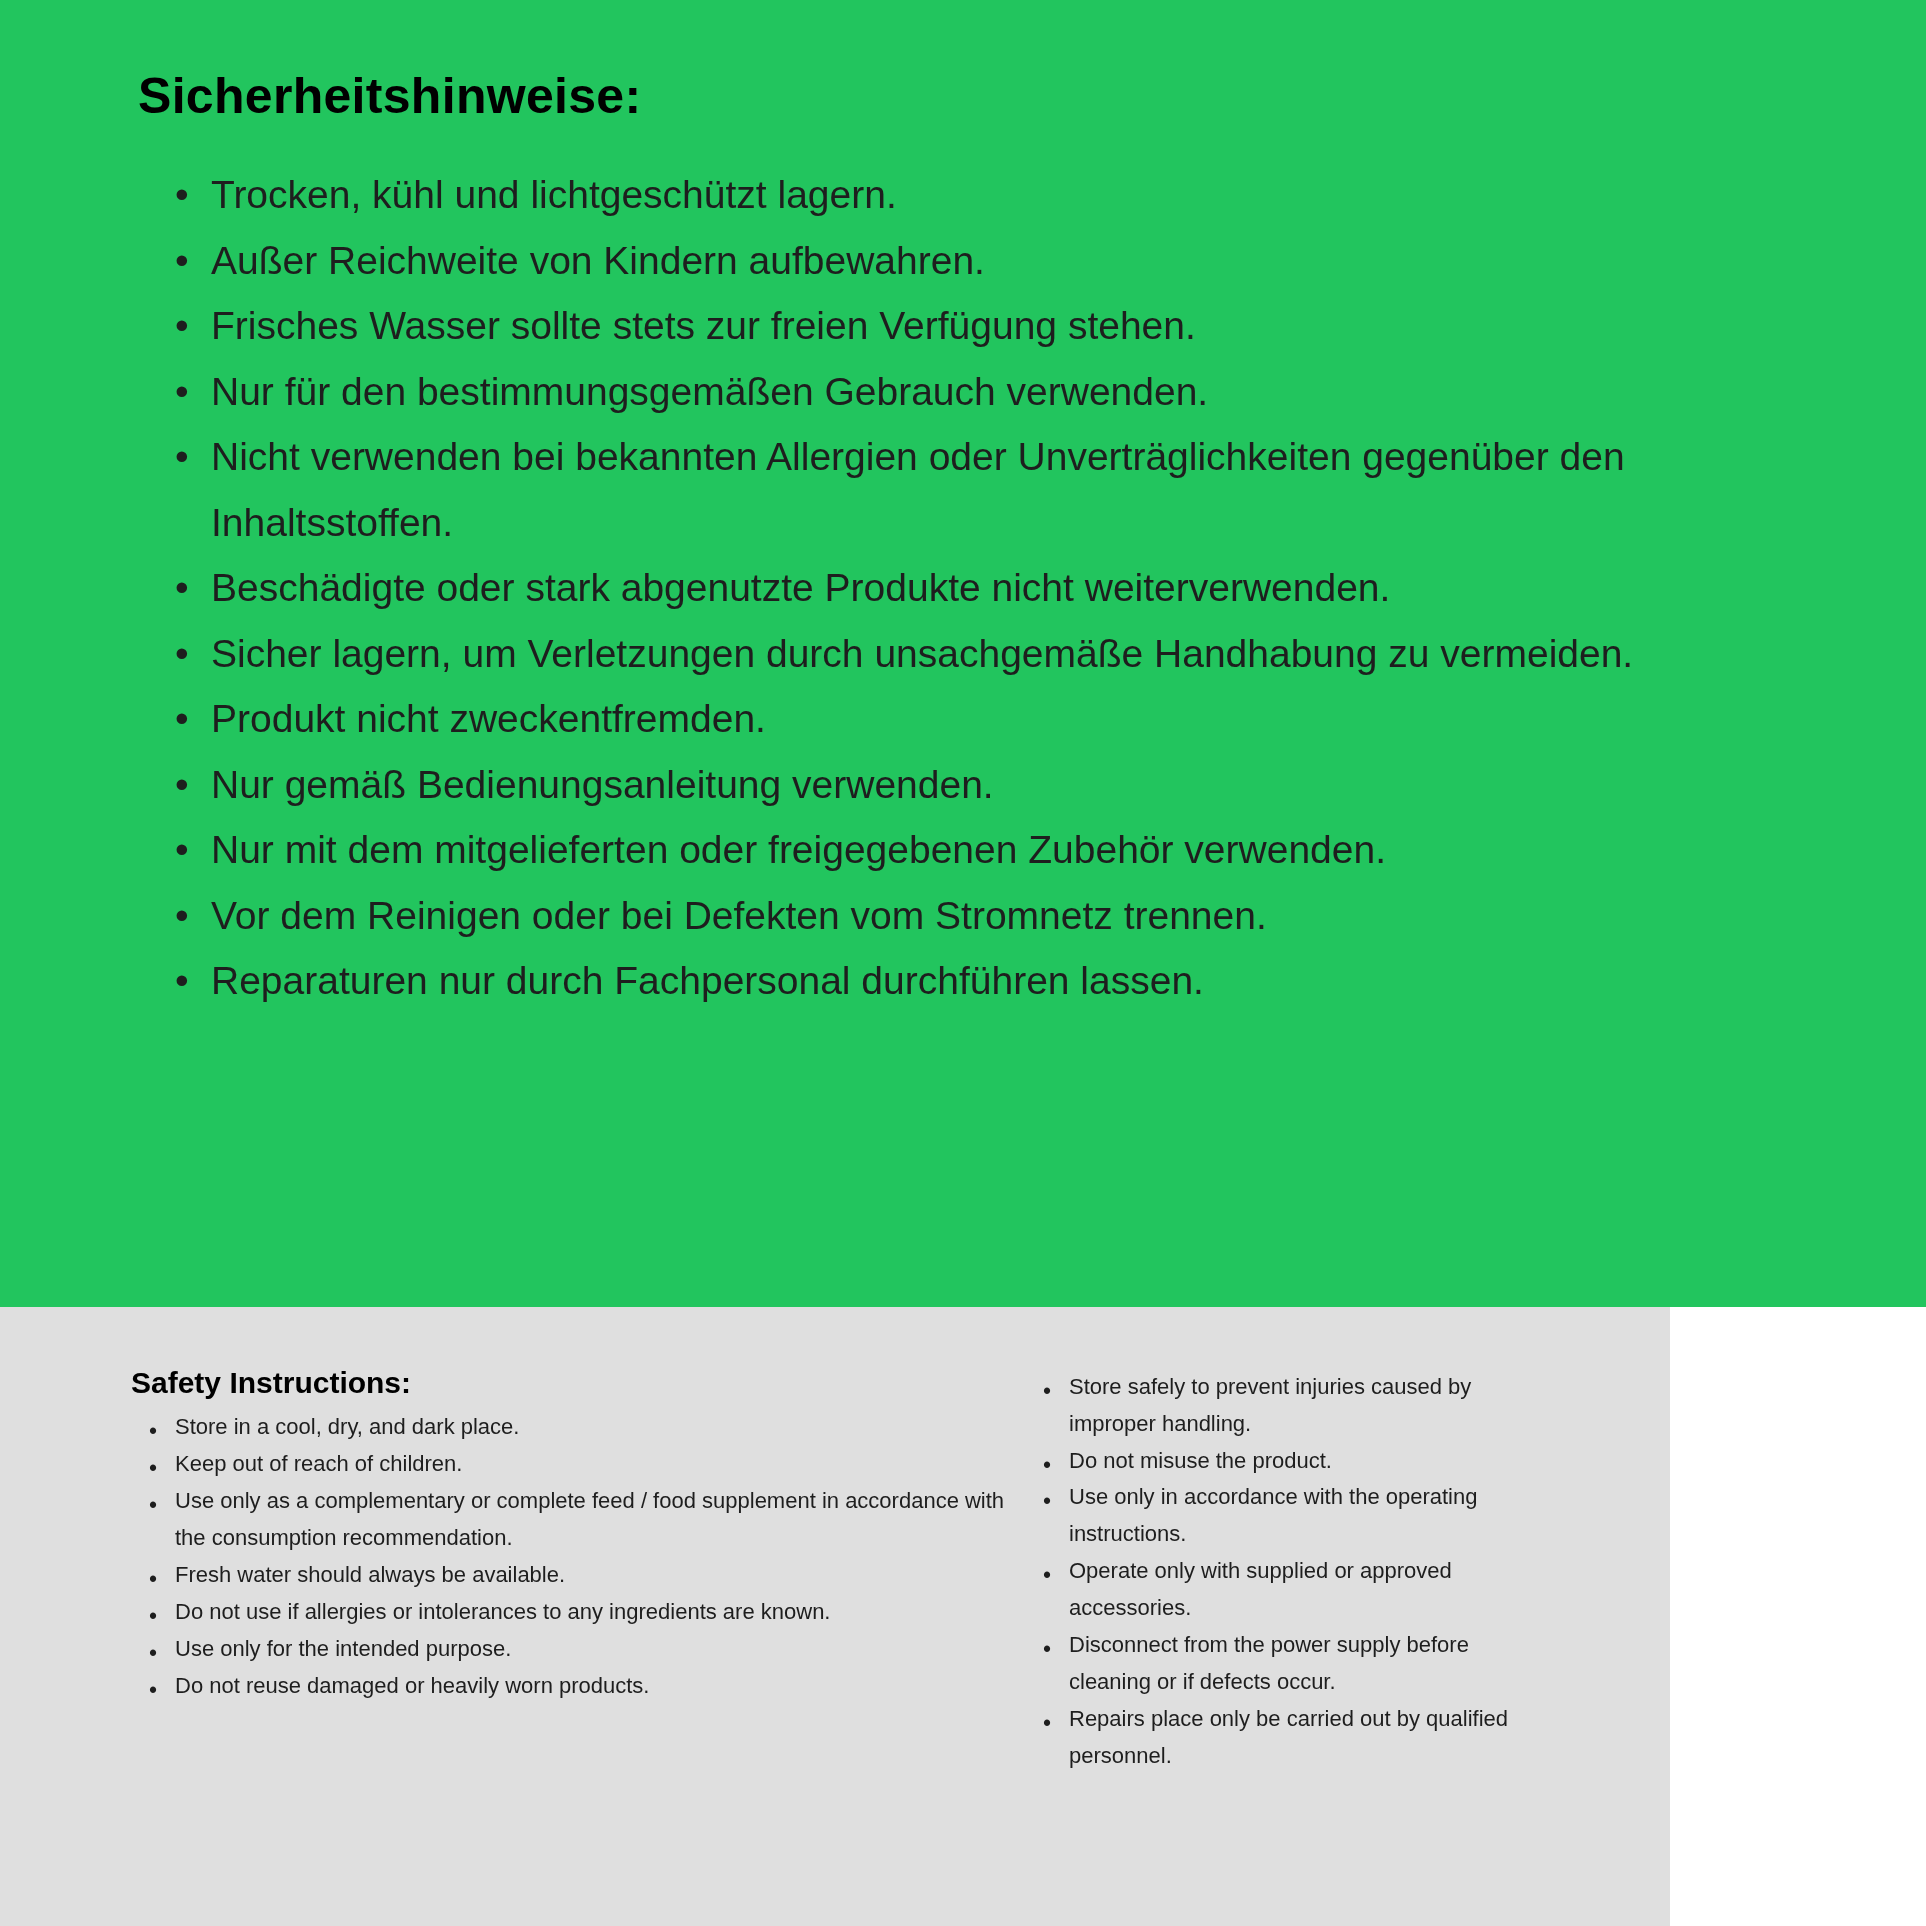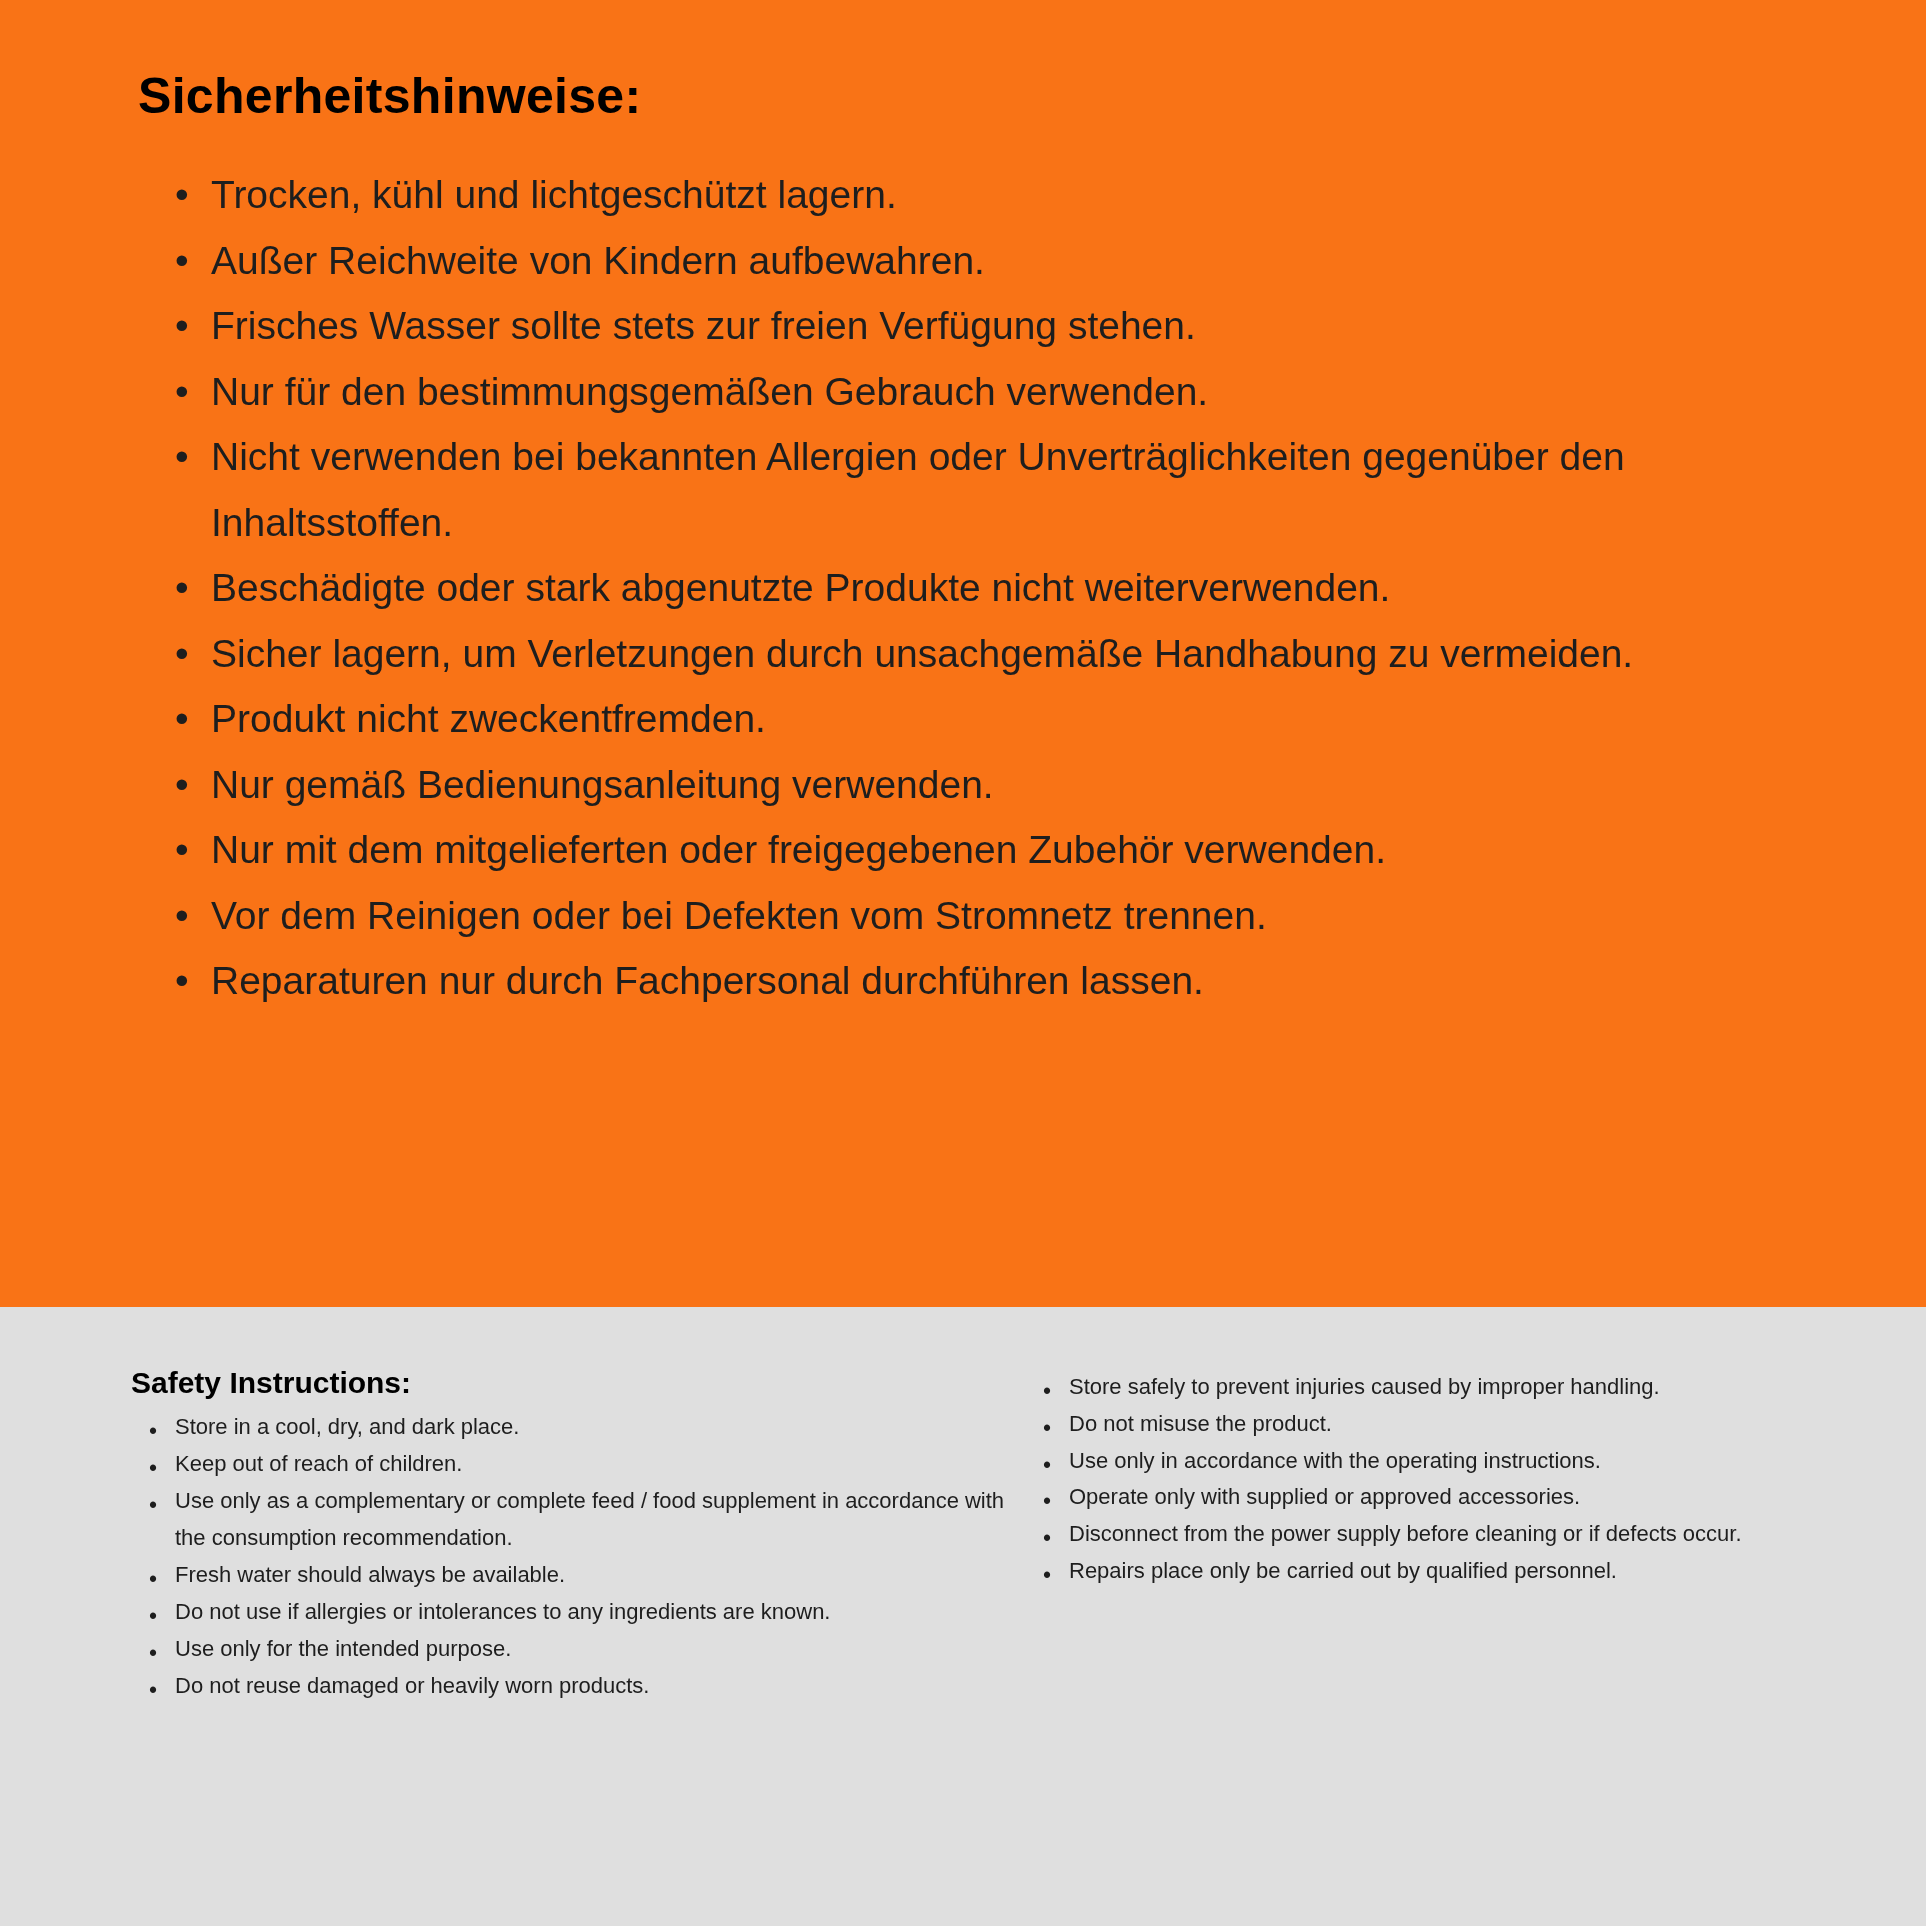--- a/index.html
+++ b/index.html
@@ -15,21 +15,21 @@
     overflow: hidden;
     position: relative;
   }
 
   
   .section-de {
     box-sizing: border-box;
     width: 1926px;
     height: 1307px;
     padding: 67px 161px 0 138px;
-    background: #f97316;
+    background: #22c55e;
   }
   .de-title {
     font-size: 50px;
     font-weight: bold;
     color: #000000;
     margin: 0 0 37px 0;
     letter-spacing: 0.3px;
   }
   .de-list {
     list-style: none;
@@ -50,21 +50,21 @@
     top: 0;
     color: #1e1e1e;
   }
 
   
   .section-en {
     box-sizing: border-box;
     position: absolute;
     left: 0;
     top: 1307px;
-    width: 1926px;
+    width: 1670px;
     height: 620px;
     background: #dfdfdf;
     padding: 59px 141px 0 131px;
     display: flex;
     gap: 32px;
   }
   .en-col-left {
     width: 880px;
     flex: 0 0 auto;
   }

